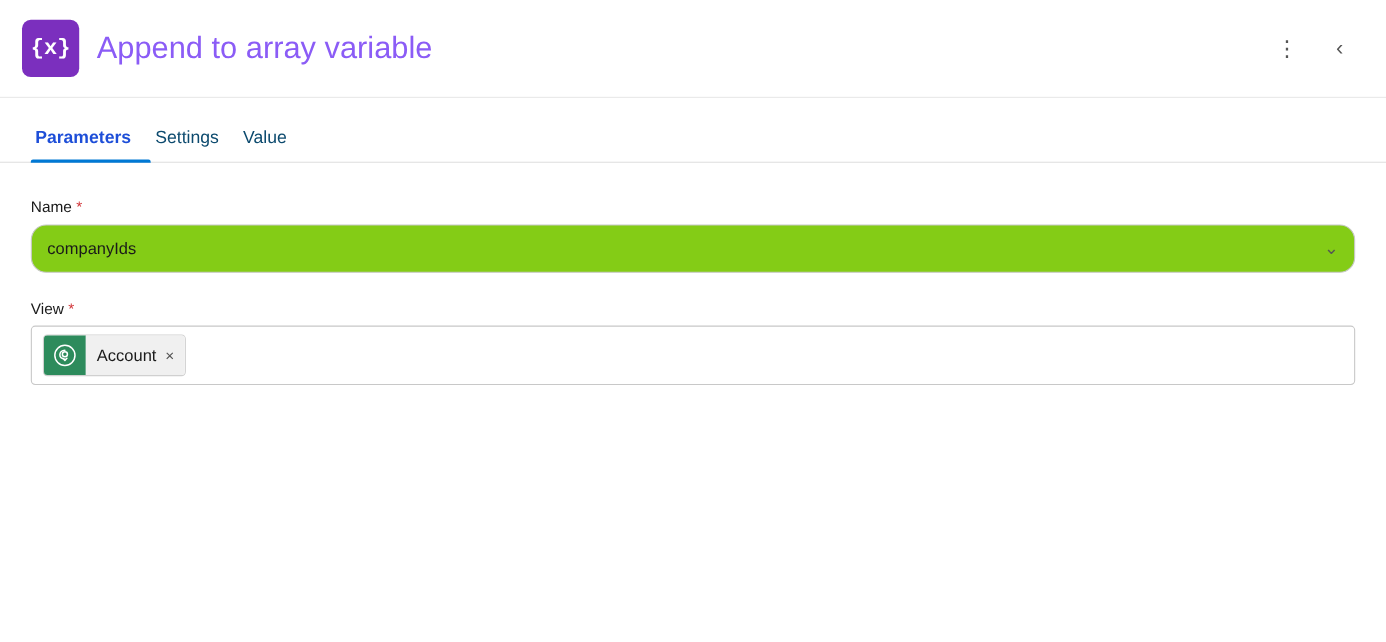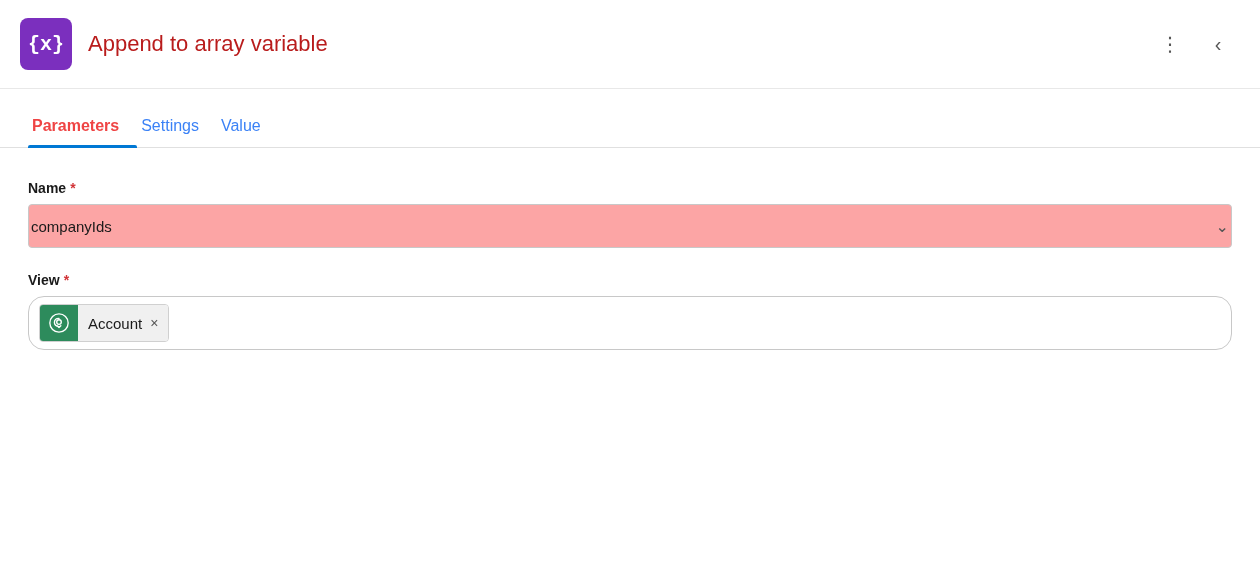--- a/index.html
+++ b/index.html
@@ -52,23 +52,23 @@
     }
 
     .icon-box-text {
       color: white;
       font-size: 20px;
       font-weight: 600;
       font-family: 'Courier New', monospace;
     }
 
     .header-title {
-      font-size: 22px;
+      font-size: 28px;
       font-weight: 400;
-      color: #b91c1c;
+      color: #8b5cf6;
     }
 
     .header-actions {
       display: flex;
       align-items: center;
       gap: 12px;
     }
 
     .header-btn {
       background: none;
@@ -91,31 +91,31 @@
       padding: 0 28px;
       margin-top: 20px;
       border-bottom: 1px solid #e0e0e0;
       gap: 0;
     }
 
     .tab {
       padding: 8px 18px 12px 4px;
       font-size: 16px;
       font-weight: 400;
-      color: #3b82f6;
+      color: #0c4a6e;
       cursor: pointer;
       border: none;
       background: none;
       position: relative;
       white-space: nowrap;
     }
 
     .tab.active {
       font-weight: 700;
-      color: #ef4444;
+      color: #1d4ed8;
     }
 
     .tab.active::after {
       content: '';
       position: absolute;
       bottom: -1px;
       left: 0;
       right: 0;
       height: 3px;
       background: #0078d4;
@@ -126,64 +126,64 @@
     .content {
       padding: 32px 28px 24px 28px;
     }
 
     .field-group {
       margin-bottom: 24px;
     }
 
     .field-label {
       font-size: 14px;
-      font-weight: 700;
+      font-weight: 400;
       color: #1a1a1a;
       margin-bottom: 8px;
       display: flex;
       align-items: center;
       gap: 4px;
       text-align: right;
     }
 
     .required-star {
       color: #d13438;
       font-size: 14px;
     }
 
     
     .dropdown-field {
       width: 100%;
       height: 44px;
       border: 1px solid #c8c8c8;
-      border-radius: 4px;
+      border-radius: 14px;
       display: flex;
       align-items: center;
       justify-content: space-between;
-      padding: 0 2px;
+      padding: 0 14px;
       cursor: pointer;
-      background: #fca5a5;
+      background: #84cc16;
     }
 
     .dropdown-value {
       font-size: 15px;
       color: #1a1a1a;
     }
 
     .dropdown-chevron {
       font-size: 16px;
       color: #555;
     }
 
     
     .value-field {
       width: 100%;
       min-height: 54px;
       border: 1px solid #c8c8c8;
-      border-radius: 16px;
+      border-radius: 4px;
       display: flex;
       align-items: center;
       padding: 6px 10px;
       gap: 8px;
       background: #fff;
       flex-wrap: wrap;
     }
 
     .value-token {
       display: flex;

